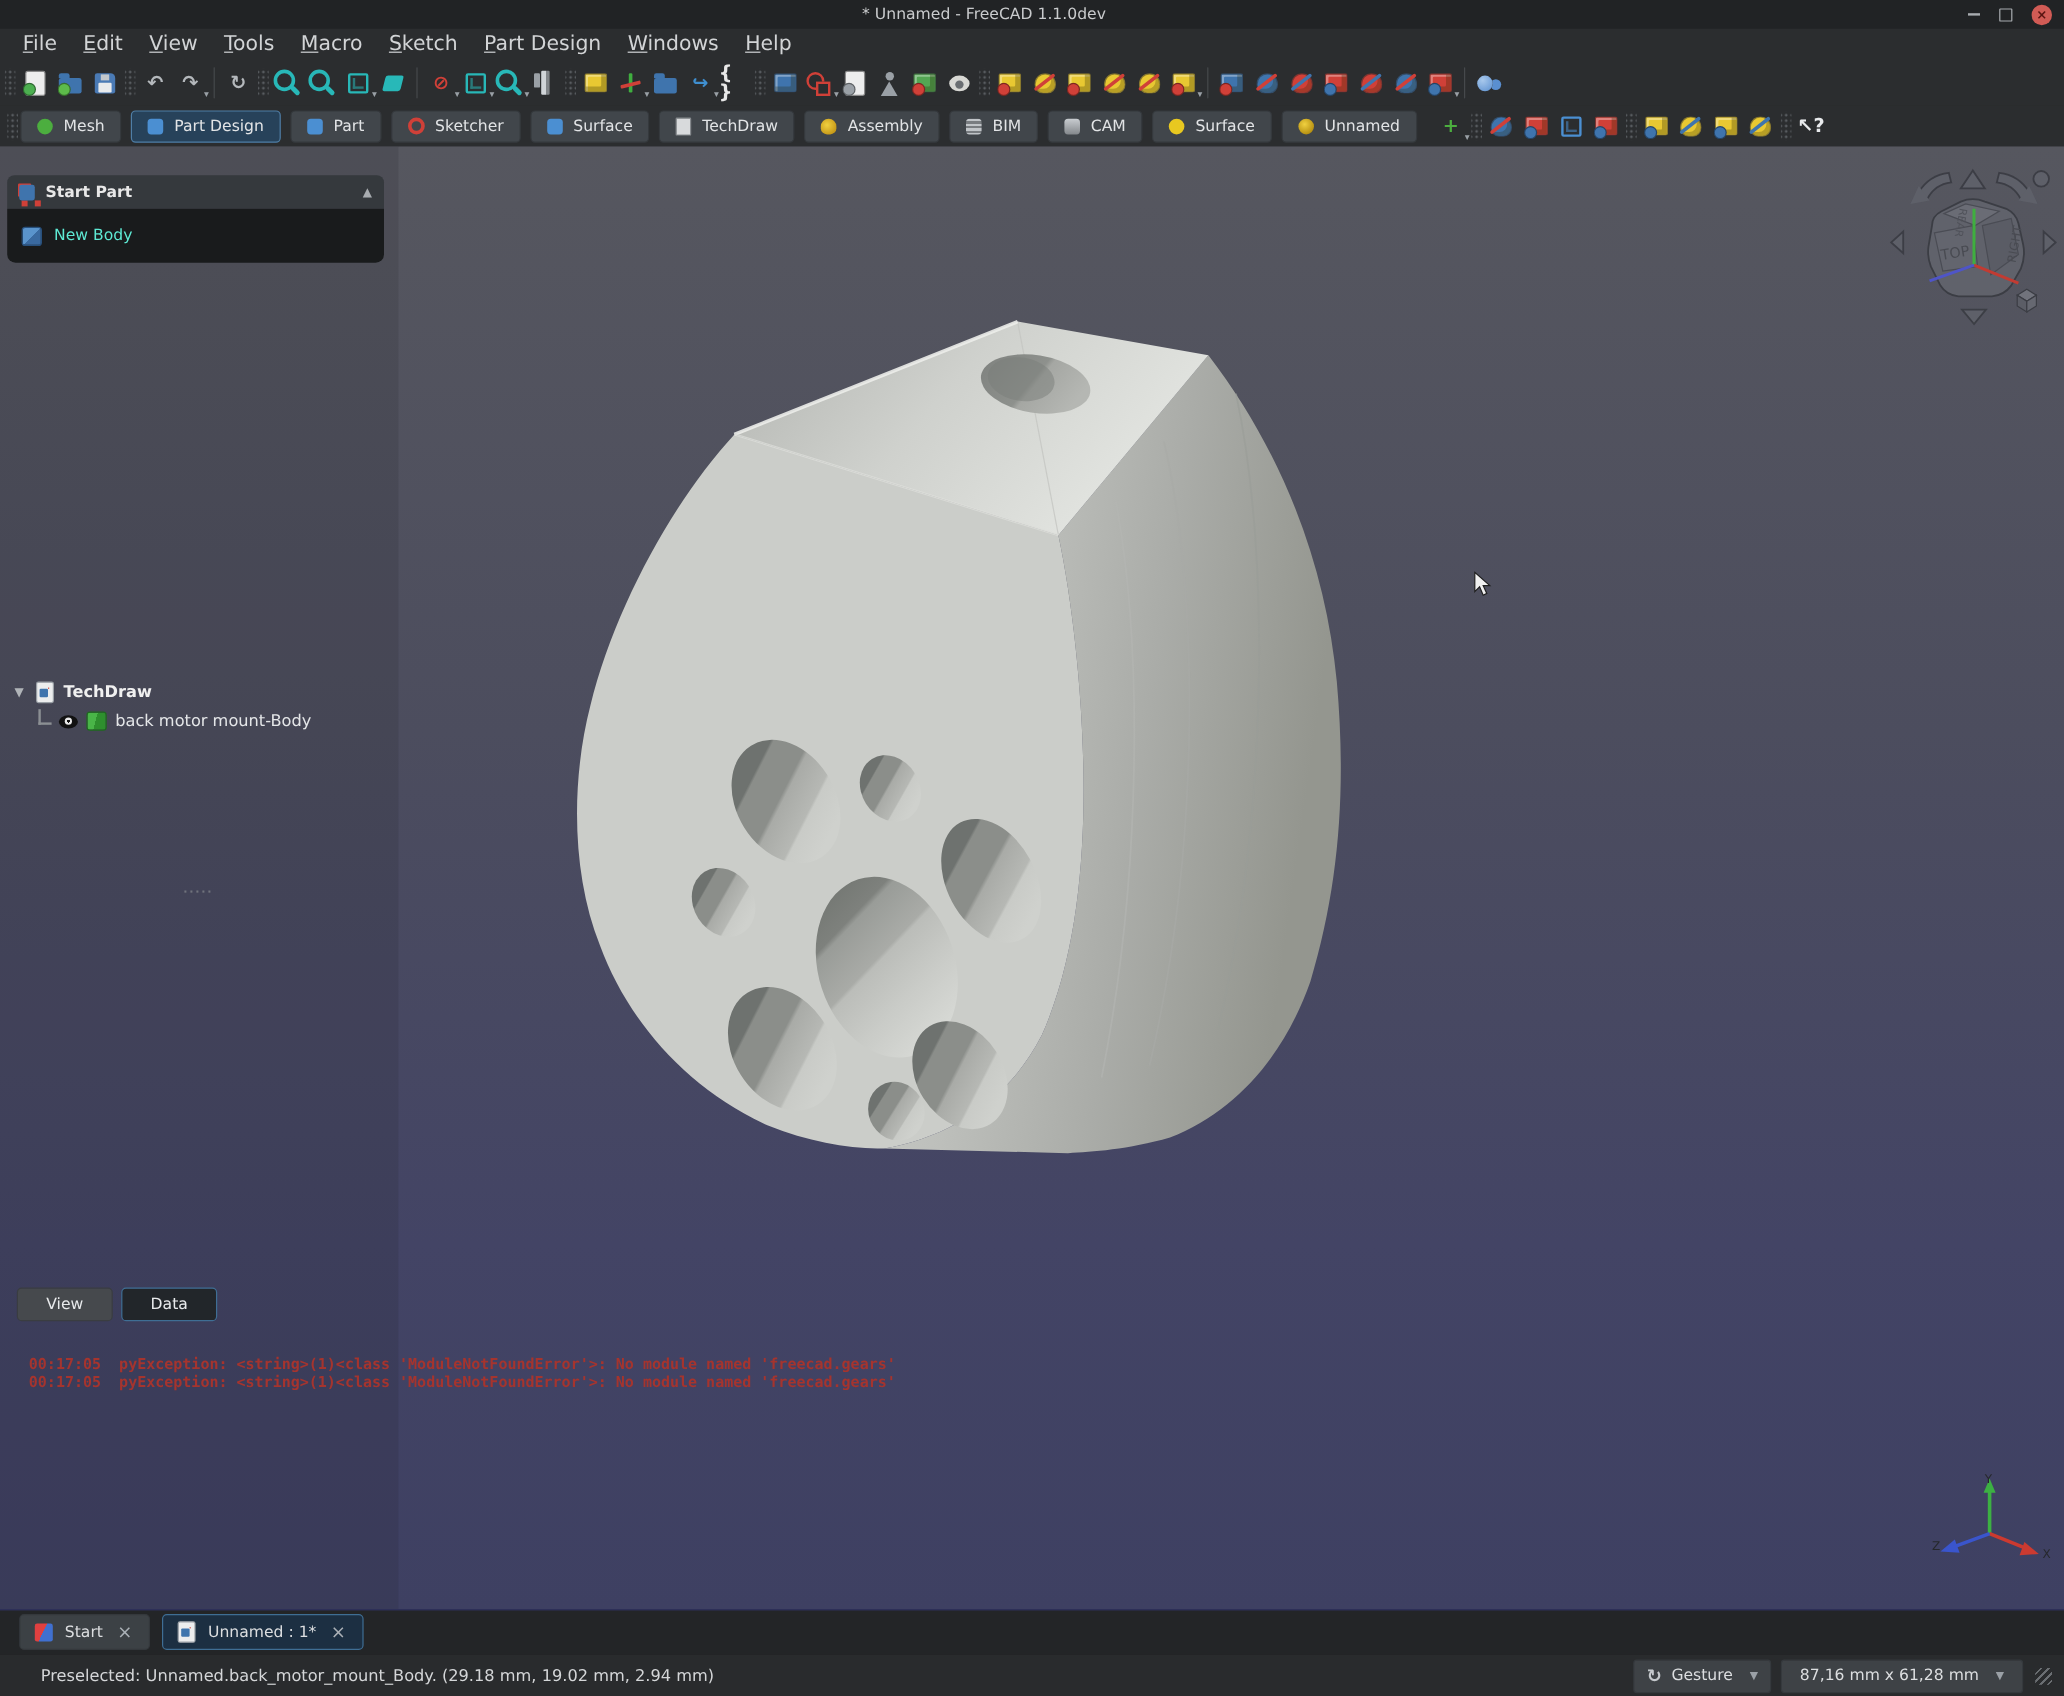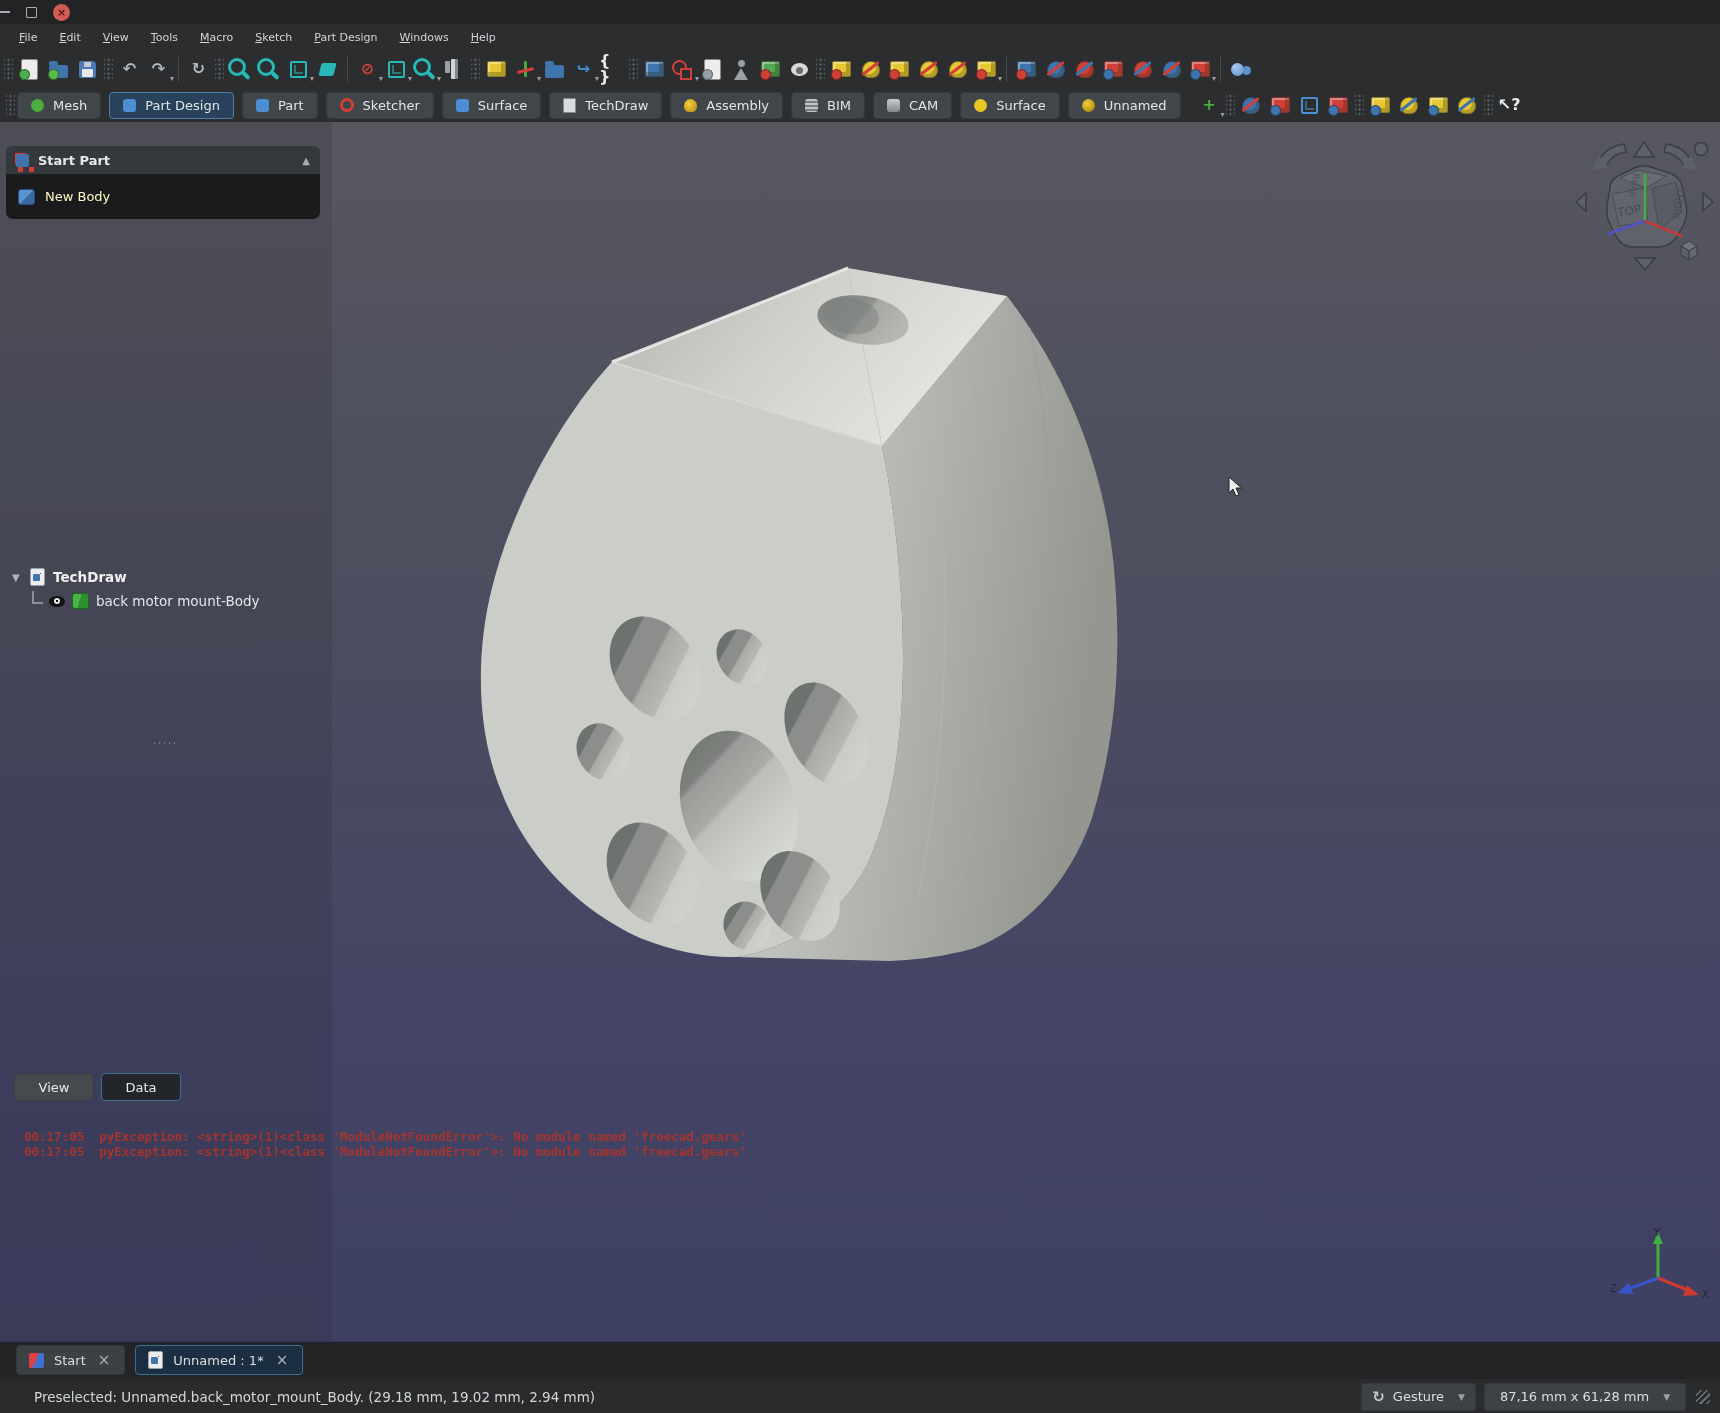--- a/index.html
+++ b/index.html
@@ -8,21 +8,21 @@
   
   .titlebar{position:absolute;top:0;left:0;right:0;height:24px;background:#212325;display:flex;align-items:center;}
   .title{flex:1;text-align:center;font-size:13px;color:#c9cbcd;}
   .winctl{display:flex;align-items:center;gap:16px;padding-right:10px;}
   .wmin{width:10px;height:2px;background:#a8acb0;}
   .wmax{width:9px;height:9px;border:1.5px solid #a8acb0;border-radius:1px;}
   .wclose{width:17px;height:17px;border-radius:50%;background:#d15b55;color:#5a1512;font-size:11px;font-weight:bold;display:flex;align-items:center;justify-content:center;line-height:1;}
 
   
   .menubar{position:absolute;top:24px;left:0;right:0;height:26px;background:#2b2d2f;display:flex;align-items:center;padding-left:8px;border-bottom:1px solid #242628;}
-  .menu-item{font-size:11px;color:#d2d4d6;padding:3px 11px;border-radius:3px;}
+  .menu-item{font-size:17px;color:#d2d4d6;padding:3px 11px;border-radius:3px;}
   .menu-item u{text-decoration:underline;}
 
   
   .toolbar1{position:absolute;top:50px;left:0;right:0;height:38px;background:#2b2d2f;display:flex;align-items:center;padding-left:2px;}
   .toolbar2{position:absolute;top:88px;left:0;right:0;height:34px;background:#2b2d2f;display:flex;align-items:center;padding-left:4px;border-bottom:1px solid #1f2123;}
 
   .icon{width:27px;height:28px;min-width:27px;display:inline-flex;align-items:center;justify-content:center;position:relative;margin:0 1px;border-radius:3px;}
   .icon .p{display:block;position:relative;}
   .ddc{position:absolute;right:-2px;bottom:0;font-size:8px;color:#9aa0a6;line-height:8px;font-style:normal;}
   .dot{position:absolute;left:3px;bottom:3px;width:9px;height:9px;border-radius:50%;background:var(--c2,#4caf50);border:1px solid rgba(0,0,0,.4);}
@@ -72,21 +72,21 @@
   .left-shade{position:absolute;left:0;top:0;width:332px;height:100%;background:rgba(26,28,32,.14);}
 
   
   .taskpanel{position:absolute;left:6px;top:24px;width:314px;}
   .tp-header{height:28px;background:#35393d;border-radius:6px 6px 0 0;display:flex;align-items:center;padding:0 10px;gap:9px;}
   .tp-header .lbl{flex:1;font-size:13px;font-weight:bold;color:#e8e8e8;}
   .tp-caret{color:#a8acb0;font-size:10px;}
   .cubeic{width:13px;height:13px;background:#3f74ad;border-radius:2px;box-shadow:-2px -2px 0 -1px #d04038,9px 9px 0 -4px #d04038,-2px 9px 0 -4px #d04038;}
   .tp-body{background:#191b1c;height:45px;border-radius:0 0 7px 7px;display:flex;align-items:center;padding-left:12px;gap:10px;}
   .nbic{width:15px;height:14px;background:linear-gradient(135deg,#5a94cc 0 50%,#3a6aa0 50%);border-radius:3px;border:1px solid #28507c;}
-  .tp-item-label{font-size:13px;color:#fef9c3;}
+  .tp-item-label{font-size:13px;color:#5eead4;}
 
   
   .split-dots{position:absolute;left:152px;top:619px;width:26px;height:4px;background-image:radial-gradient(#7e8288 1px,transparent 1.2px);background-size:5px 4px;opacity:.8;}
 
   
   .tree{position:absolute;left:10px;top:443px;width:320px;}
   .trow{display:flex;align-items:center;height:24px;}
   .tcaret{width:14px;font-size:10px;color:#b0b4b8;margin:0 4px 0 2px;}
   .docic{width:13px;height:16px;background:#ecedee;border:1px solid #9aa0a6;border-radius:2px;position:relative;}
   .docic::after{content:"";position:absolute;left:2px;top:5px;width:7px;height:7px;background:#3f74ad;border-radius:1px;box-shadow:4px -4px 0 -3px #d04038;}
@@ -126,20 +126,21 @@
   .resize-grip{width:14px;height:14px;background:repeating-linear-gradient(135deg,transparent 0 3px,#6a6e72 3px 4.5px);margin-left:2px;}
 
   svg text{font-family:"DejaVu Sans","Liberation Sans",sans-serif;}
 </style>
 </head>
 <body>
 
 <div class="app" data-name="freecad-window">
 
   <div class="titlebar" data-name="title-bar">
+    <div class="title" data-name="window-title">* Unnamed - FreeCAD 1.1.0dev</div>
     <div class="winctl">
       <span class="wmin" data-name="minimize-icon"></span>
       <span class="wmax" data-name="maximize-icon"></span>
       <span class="wclose" data-name="close-window-icon">×</span>
     </div>
   </div>
 
   <div class="menubar" data-name="menu-bar">
       <span class="menu-item" data-name="menu-file"><u>F</u>ile</span>
       <span class="menu-item" data-name="menu-edit"><u>E</u>dit</span>

